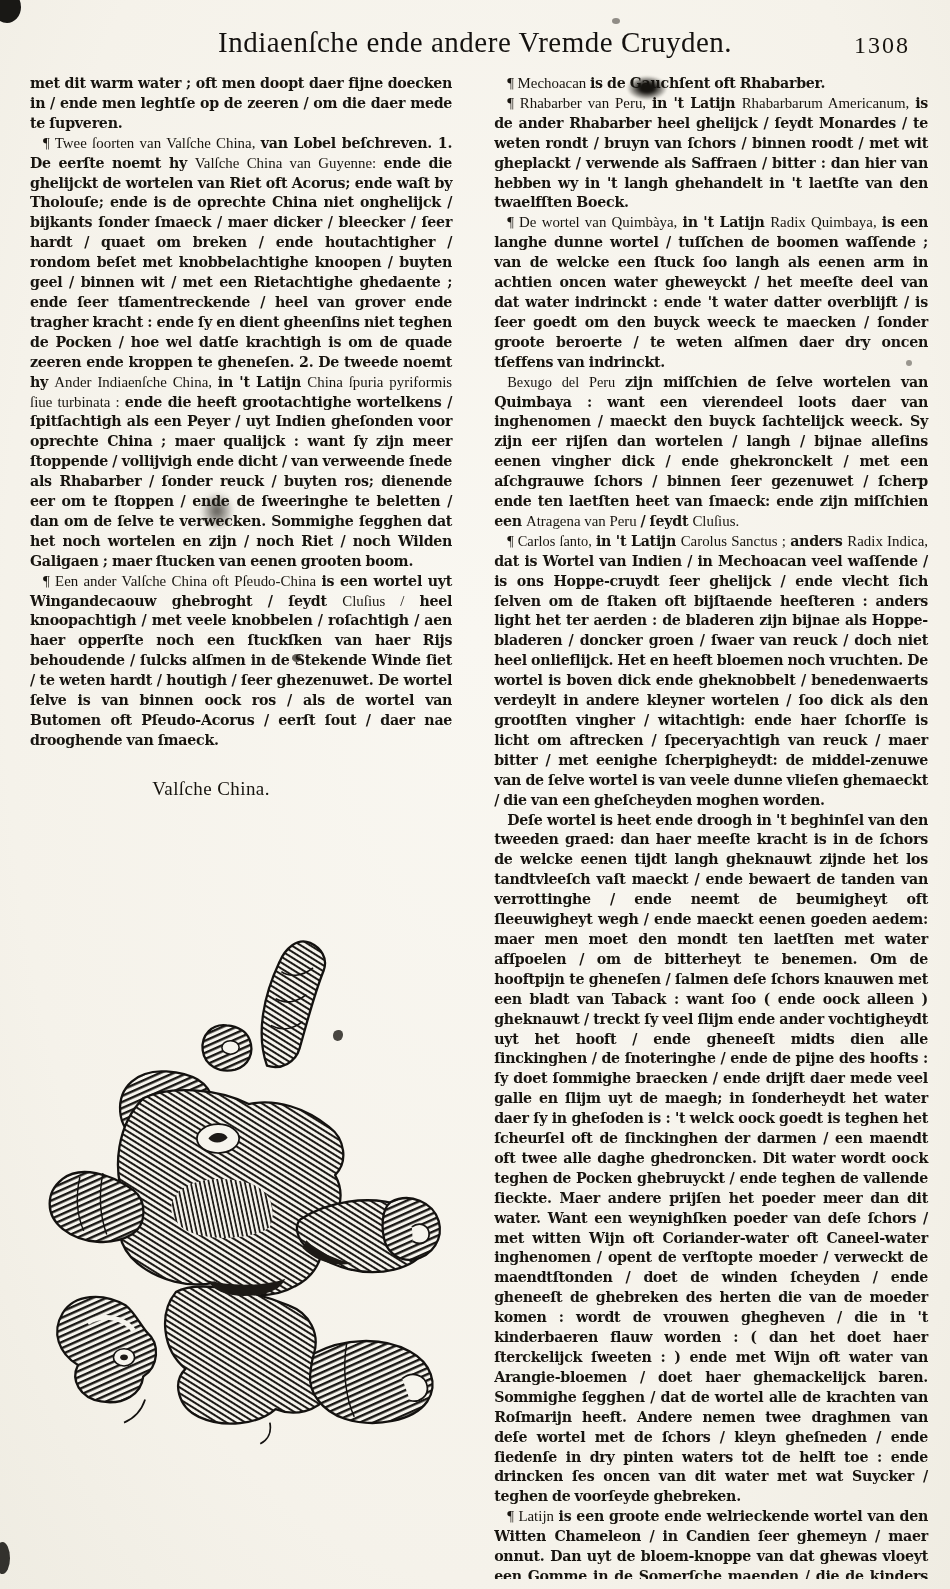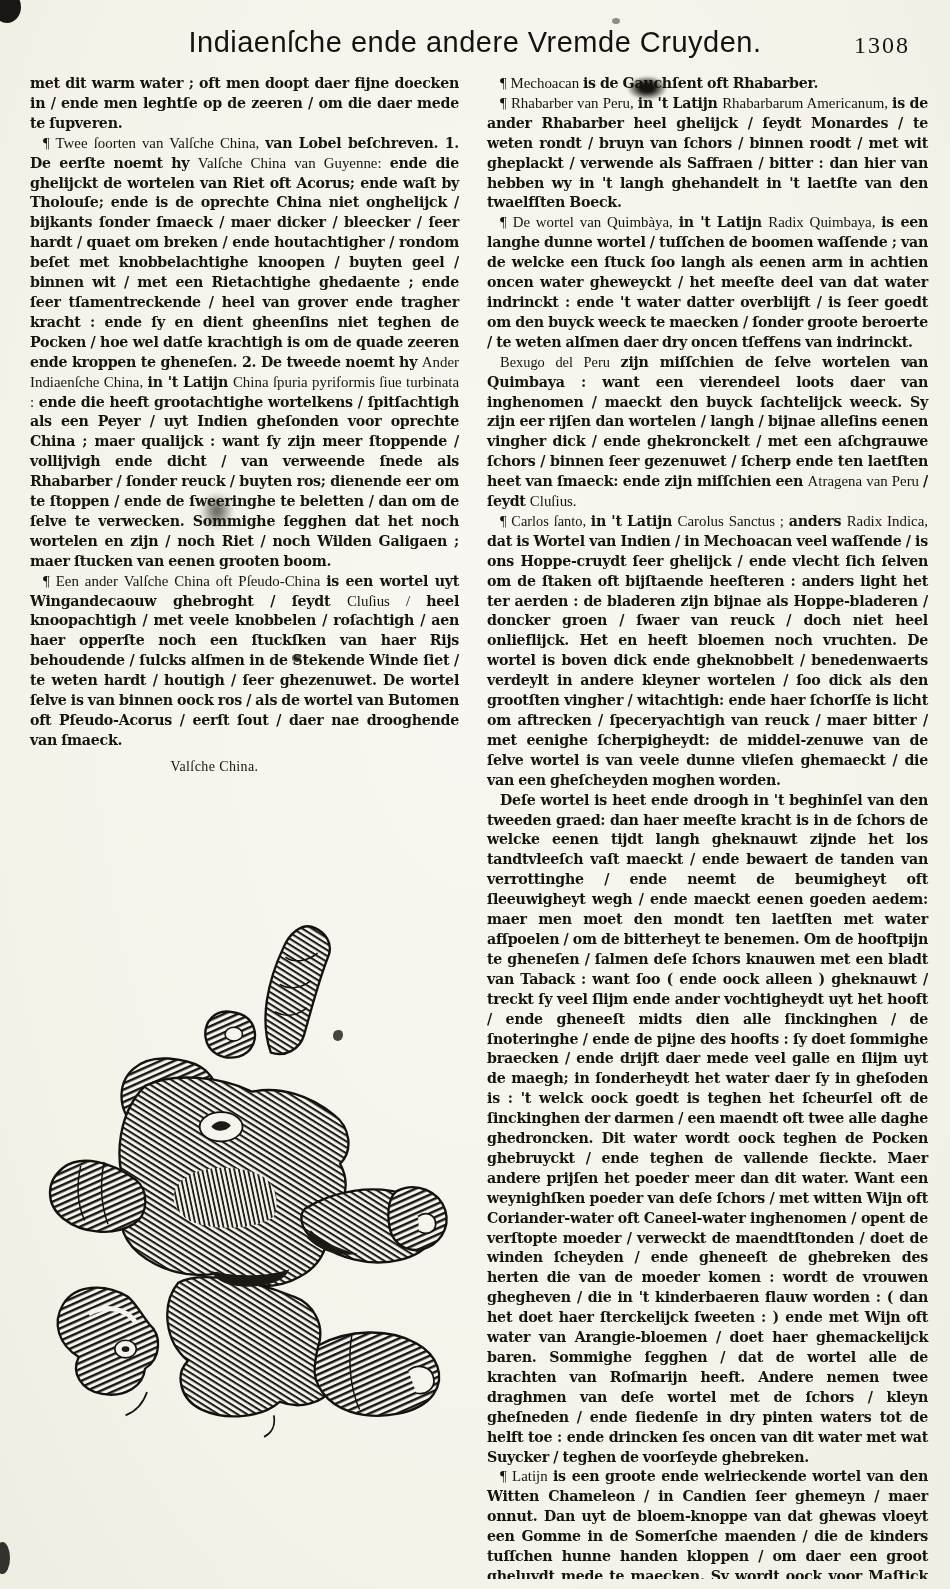--- a/index.html
+++ b/index.html
@@ -5,42 +5,42 @@
   html,body{margin:0;padding:0;background:#b9b4a8;}
   .page{
     position:relative;width:950px;height:1589px;margin:0 auto;
     background:radial-gradient(ellipse at 50% 40%, #f9f7f1 0%, #f5f2ea 70%, #efece2 100%);
     color:#17140f;overflow:hidden;
   }
   
   .header{position:relative;height:68px;}
   .title{
     text-align:center;padding-top:26px;
-    font-family:Liberation Sans, sans-serif;font-size:29px;letter-spacing:.5px;color:#151210;
+    font-family:Liberation Serif, serif;font-size:29px;letter-spacing:.5px;color:#151210;
   }
   .pagenum{
     position:absolute;right:40px;top:32px;
     font-family:"Liberation Serif",serif;font-size:24px;letter-spacing:2px;
   }
   
-  .columns{display:flex;gap:28px;padding:6px 22px 0 30px;height:1505px;overflow:hidden;}
+  .columns{display:flex;gap:42px;padding:6px 22px 0 30px;height:1505px;overflow:hidden;}
   .col{
     text-align:justify;font-size:14.2px;line-height:19.9px;
     display:flex;flex-direction:column;
   }
   .col-left{width:432px;}
   .col-right{width:444px;}
   .para{margin:0;text-indent:13px;}
   .para.noindent{text-indent:0;}
   .bl{font-family:"DejaVu Serif",serif;font-weight:bold;letter-spacing:-0.25px;word-spacing:-0.5px;}
   .rm{font-family:"Liberation Serif",serif;font-weight:normal;font-size:14.9px;}
   .it{font-family:"Liberation Serif",serif;font-weight:normal;font-size:14.4px;}
   .caption{
-    text-indent:0;text-align:center;margin:6px 60px 4px 0;
-    font-family:"Liberation Serif",serif;font-size:14px;letter-spacing:.4px;
+    text-indent:0;text-align:center;margin:28px 60px 4px 0;
+    font-family:"Liberation Serif",serif;font-size:19px;letter-spacing:.4px;
   }
   .figure{flex:1;min-height:360px;display:flex;align-items:center;justify-content:center;padding:6px 0 10px 0;}
   .figure svg{height:100%;max-height:585px;max-width:100%;}
   .tail{margin-bottom:118px;}
   
   .spot{position:absolute;pointer-events:none;}
   .s-corner{left:-7px;top:-9px;width:28px;height:32px;background:#0d0c0a;border-radius:50%;opacity:.95;}
   .s-blot{left:627px;top:76px;width:40px;height:24px;border-radius:50%;
           background:radial-gradient(#15130f 25%,rgba(21,19,15,0) 72%);filter:blur(1px);}
   .s-smudge{left:200px;top:492px;width:34px;height:38px;border-radius:50%;

